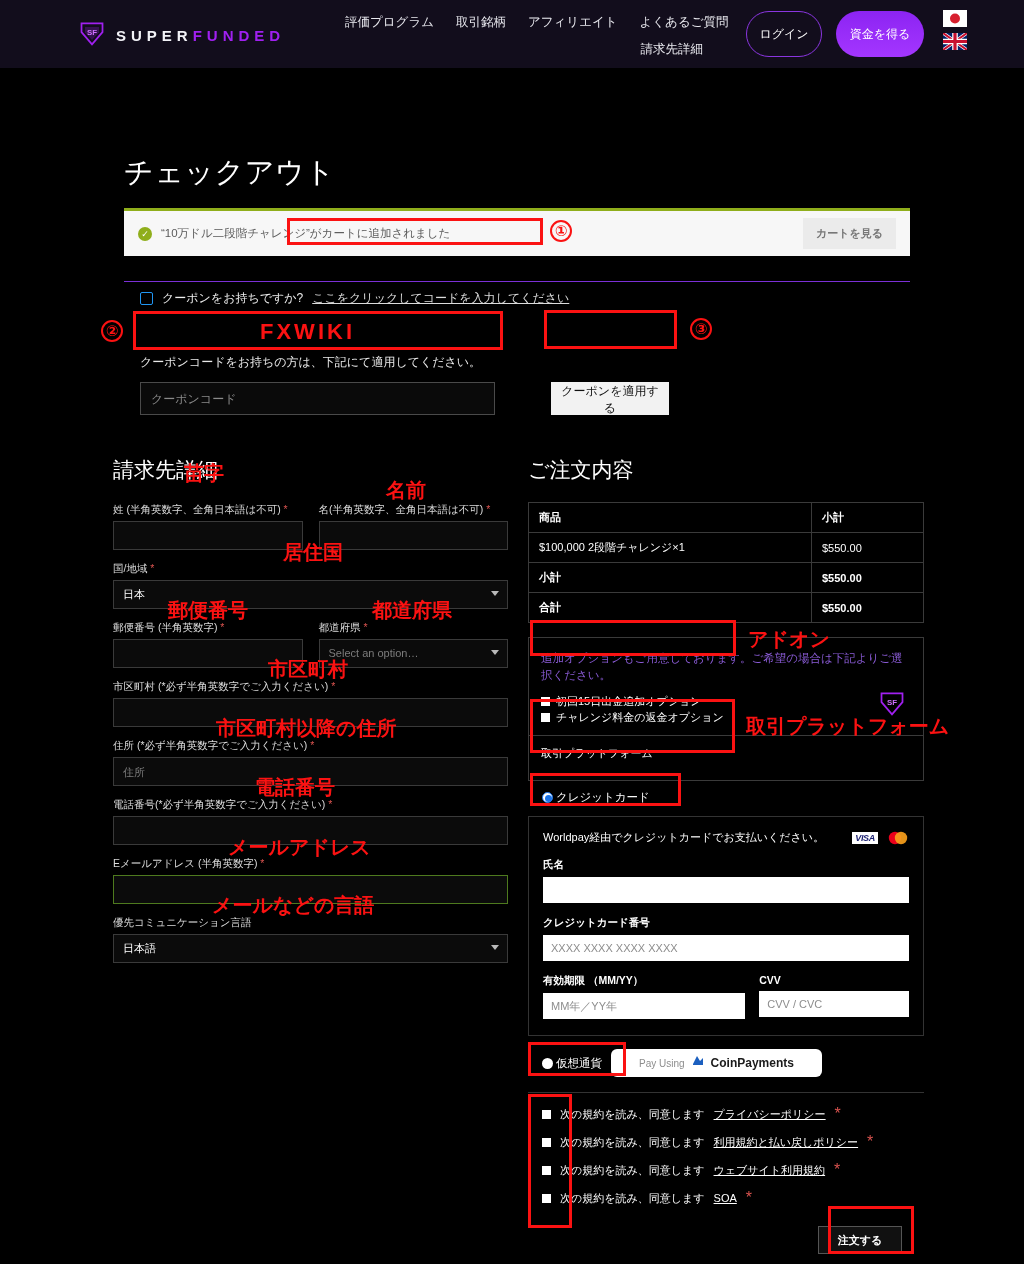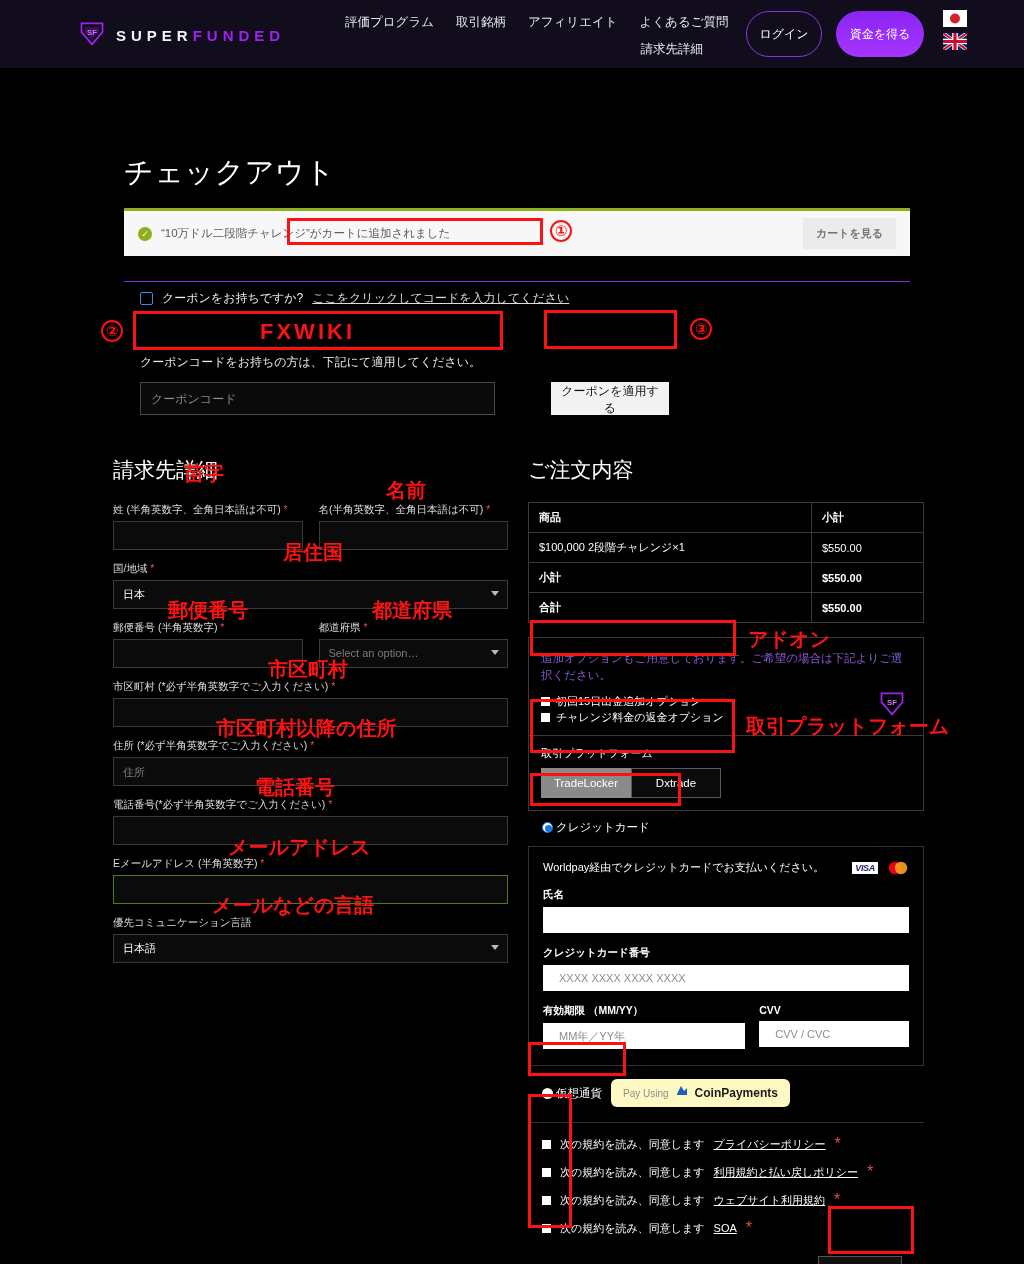--- a/index.html
+++ b/index.html
@@ -171,29 +171,29 @@
 
   .cc-box { border:1px solid #333; padding:13px 14px 16px 14px; margin-top:2px; }
   .cc-head { display:flex; align-items:center; }
   .cc-head-text { font-size:11px; color:#fff; }
   .cc-cards { margin-left:auto; display:flex; align-items:center; gap:9px; }
   .visa { color:#1a1f71; background:#fff; font-size:9px; font-weight:700; font-style:italic; padding:1px 3px; letter-spacing:-0.3px;}
   .mc { width:22px; height:14px; position:relative; }
   .cc-label { font-size:10.5px; color:#fff; margin:13px 0 5px 0; display:block; font-weight:700;}
   .cc-inp {
     width:100%; height:26px; background:#fff; border:none; color:#333;
-    font-size:11px; padding:0 16px; font-family:inherit; display:block;
+    font-size:11px; padding:0 8px; font-family:inherit; display:block;
   }
   .cc-inp::placeholder { color:#8d8d8d; }
   .cc-row { display:flex; gap:14px; }
   .cc-row > div:first-child { flex:1.35; }
   .cc-row > div:last-child { flex:1; }
 
   .coin-pill {
-    background:#fef9c3; border-radius:6px; padding:5px 12px; margin-left:6px;
+    background:#ffffff; border-radius:6px; padding:5px 28px; margin-left:6px;
     display:flex; align-items:center; gap:6px;
   }
   .coin-using { font-size:10px; color:#8d8d8d; }
   .coin-name { font-size:12px; font-weight:700; color:#1b1b1b; }
 
   .divider { border-top:1px solid #333; margin:6px 0 0 0; }
 
   .term { display:flex; align-items:center; gap:9px; padding:5px 0 5px 14px; }
   .term-text { font-size:11px; color:#fff; }
   .term-link { font-size:11px; color:#fff; text-decoration:underline; }
@@ -392,24 +392,20 @@
       <span style="position:absolute;right:16px;bottom:14px;">
         <svg width="30" height="28" viewBox="0 0 32 32">
           <path d="M4 5 H28 L28 15 L16 29 L4 15 Z" fill="none" stroke="#a020f0" stroke-width="2"></path>
           <text x="16" y="18" font-size="9" font-weight="700" fill="#d070ff" text-anchor="middle" font-family="Liberation Sans, sans-serif">SF</text>
         </svg>
       </span>
     </div>
 
     <div class="panel" style="border-top:none;padding-top:10px;padding-bottom:12px;">
       <div class="plat-label">取引プラットフォーム</div>
-      <div class="plat-btns">
-        <button class="plat-btn active">TradeLocker</button>
-        <button class="plat-btn">Dxtrade</button>
-      </div>
     </div>
 
     <div class="pay-opt">
       <span class="radio-on"></span>
       <span class="pay-label">クレジットカード</span>
     </div>
 
     <div class="cc-box">
       <div class="cc-head">
         <span class="cc-head-text">Worldpay経由でクレジットカードでお支払いください。</span>

